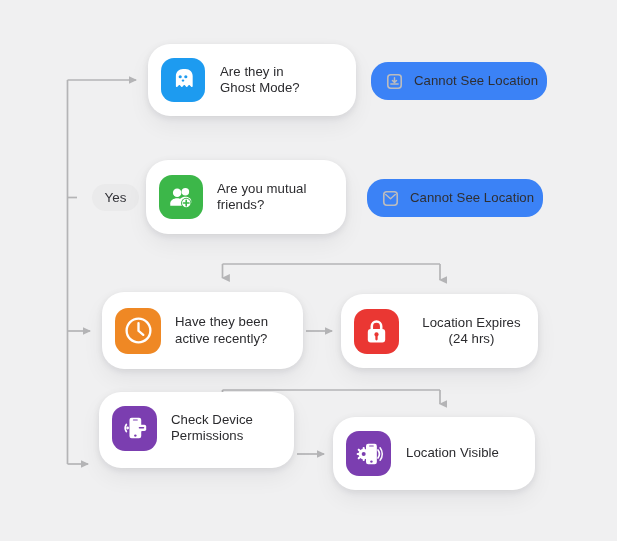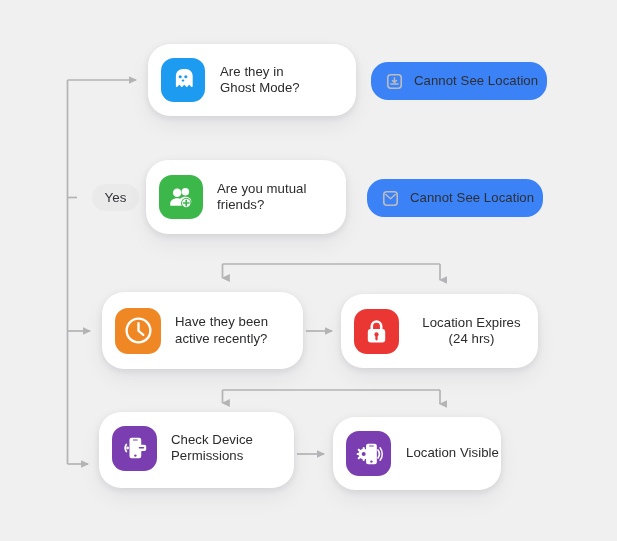--- a/index.html
+++ b/index.html
@@ -53,22 +53,22 @@
     line-height: 16.5px;
     letter-spacing: 0.05px;
     white-space: pre-line;
   }
 
   
   #card-ghost       { left: 148px; top: 44px;  width: 208px; height: 72px;  padding: 0 0 0 13px; }
   #card-mutual      { left: 146px; top: 160px; width: 200px; height: 74px;  padding: 0 0 0 13px; }
   #card-active      { left: 102px; top: 292px; width: 201px; height: 77px;  padding: 0 12px 0 13px; }
   #card-expires     { left: 341px; top: 294px; width: 197px; height: 74px;  padding: 0 0 0 13px; justify-content: space-between; }
-  #card-permissions { left: 99px;  top: 412px; width: 195px; height: 76px;  padding: 0 0 4px 13px; }
-  #card-visible     { left: 333px; top: 417px; width: 168px; height: 73px;  padding: 0 0 0 13px; }
+  #card-permissions { left: 99px;  top: 392px; width: 195px; height: 76px;  padding: 0 0 4px 13px; }
+  #card-visible     { left: 333px; top: 417px; width: 202px; height: 73px;  padding: 0 0 0 13px; }
 
   #card-ghost       .card-icon { width: 44px; height: 44px; background: #1d9bf0; }
   #card-mutual      .card-icon { width: 44px; height: 44px; background: #3cb749; }
   #card-active      .card-icon { width: 46px; height: 46px; background: #ef8824; }
   #card-expires     .card-icon { width: 45px; height: 45px; background: #ea3733; }
   #card-permissions .card-icon { width: 45px; height: 45px; background: #7b3eb0; }
   #card-visible     .card-icon { width: 45px; height: 45px; background: #7b3eb0; }
 
   #card-ghost       .card-label { margin-left: 15px; }
   #card-mutual      .card-label { margin-left: 14px; }

